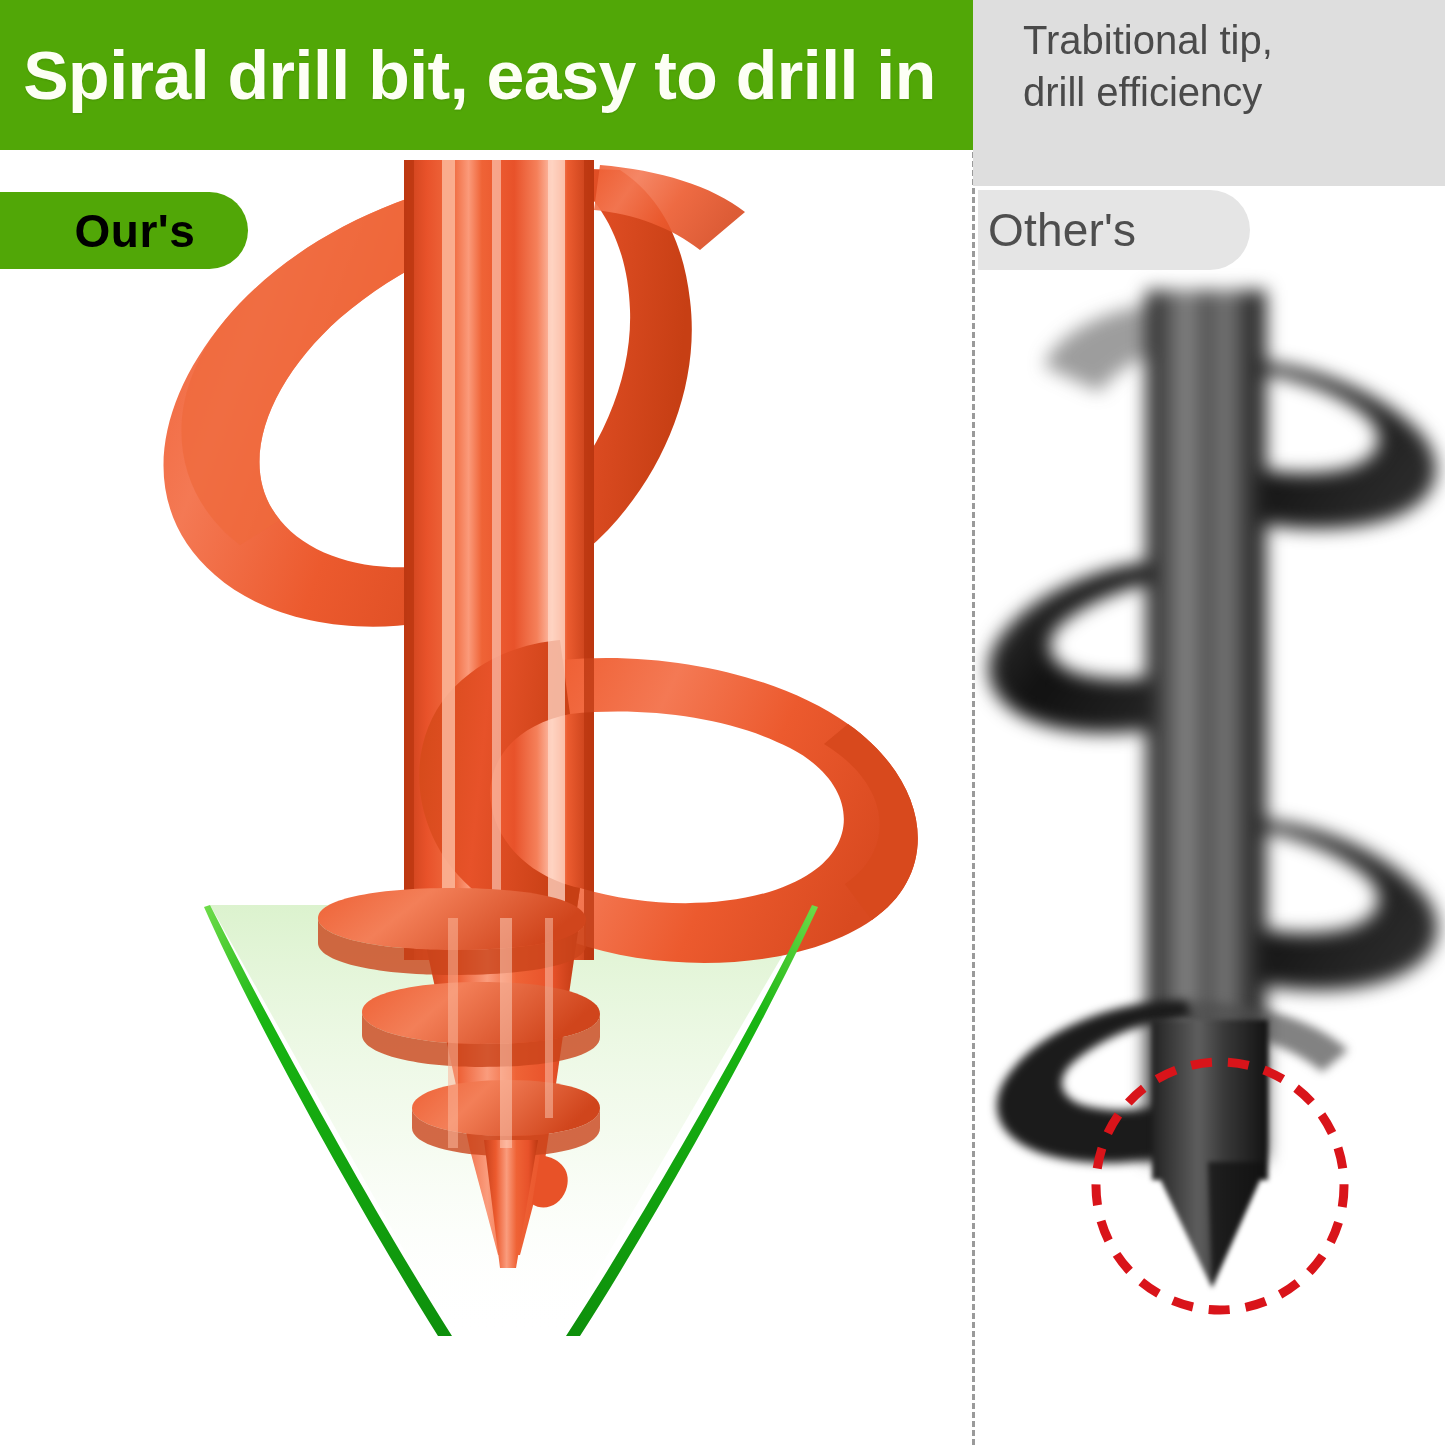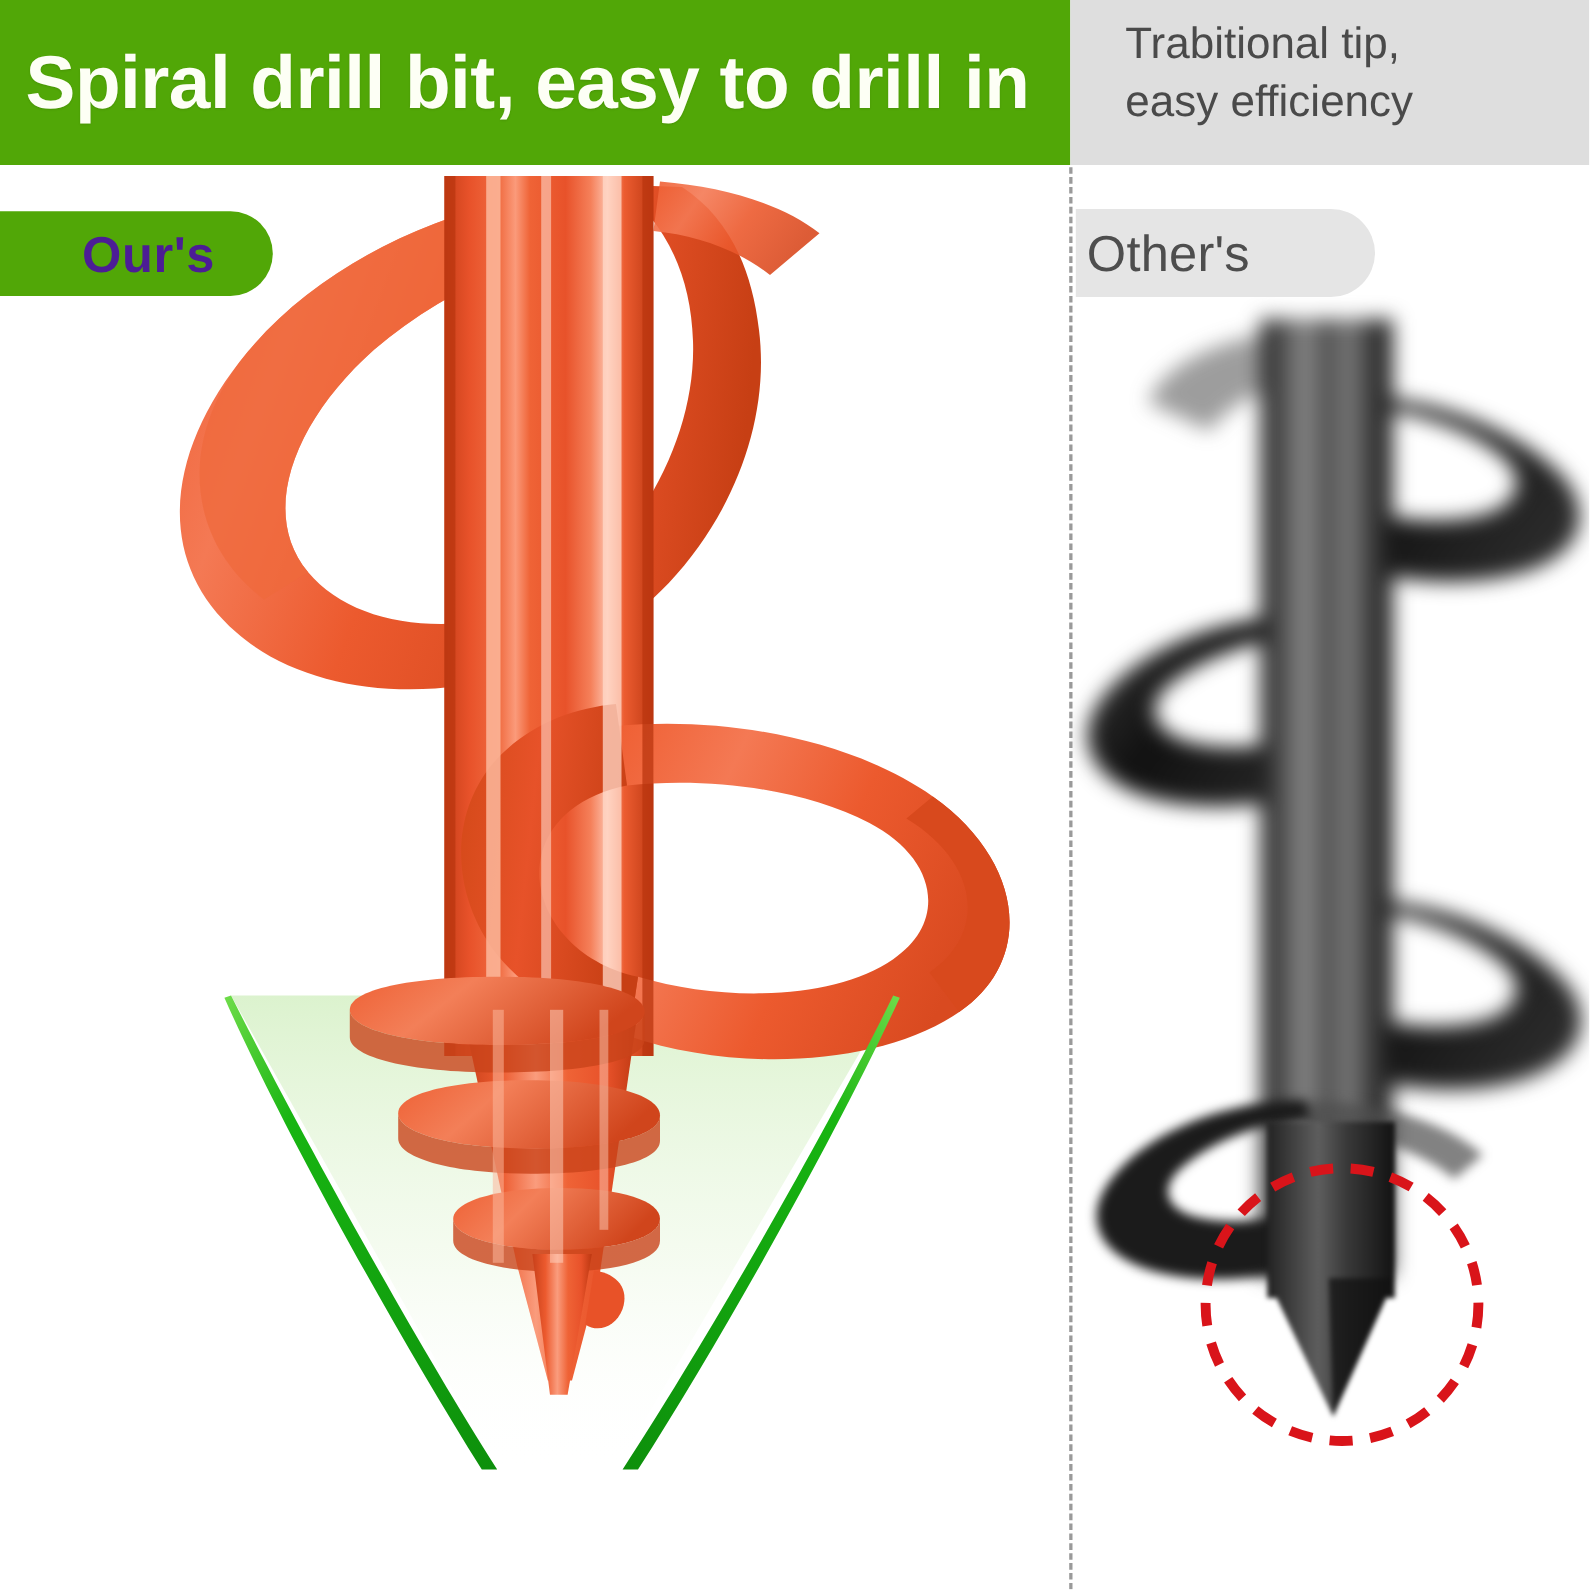--- a/index.html
+++ b/index.html
@@ -32,21 +32,21 @@
     color: #fdfff5;
     font-size: 68px;
     font-weight: bold;
     letter-spacing: -0.5px;
     white-space: nowrap;
     text-shadow: 0 1px 2px rgba(0,0,0,0.12);
   }
   .banner-gray {
     position: absolute;
     left: 973px; top: 0;
-    width: 472px; height: 150px;
+    width: 472px; height: 186px;
     background: #dedede;
     box-sizing: border-box;
     padding: 14px 20px 0 50px;
   }
   .banner-gray-line {
     color: #4a4a4a;
     font-size: 40px;
     line-height: 52px;
     white-space: nowrap;
   }
@@ -68,21 +68,21 @@
     width: 248px; height: 77px;
     background: #51a707;
     border-radius: 0 40px 40px 0;
     display: flex;
     align-items: center;
     justify-content: center;
     box-sizing: border-box;
     padding-left: 22px;
   }
   .badge-ours-text {
-    color: #4c1d95;
+    color: #000000;
     font-size: 46px;
     font-weight: bold;
     letter-spacing: 0.5px;
   }
   .badge-others {
     position: absolute;
     left: 978px; top: 190px;
     width: 272px; height: 80px;
     background: #e5e5e5;
     border-radius: 0 42px 42px 0;
@@ -342,21 +342,21 @@
   </svg>
 
   <div class="divider"></div>
 
   <div class="banner-green">
     <span class="banner-green-text">Spiral drill bit, easy to drill in</span>
   </div>
 
   <div class="banner-gray">
     <div class="banner-gray-line">Trabitional tip,</div>
-    <div class="banner-gray-line">easy efficiency</div>
+    <div class="banner-gray-line">drill efficiency</div>
   </div>
 
   <div class="badge-ours">
     <span class="badge-ours-text">Our's</span>
   </div>
 
   <div class="badge-others">
     <span class="badge-others-text">Other's</span>
   </div>
 

